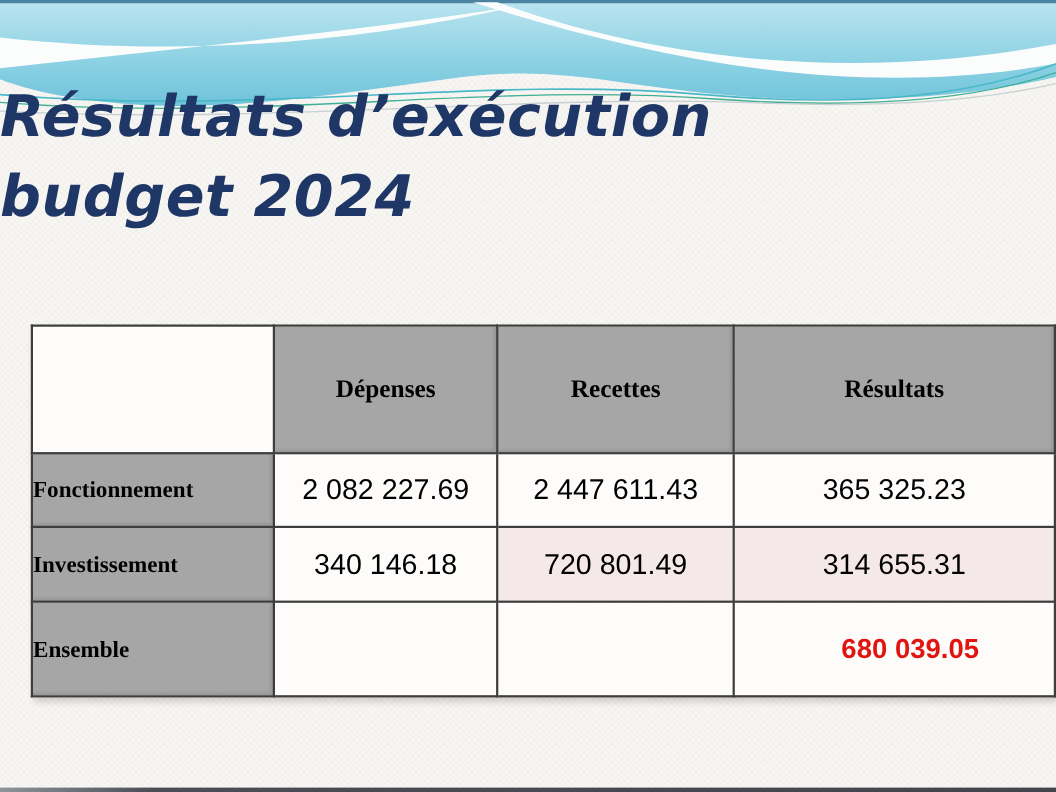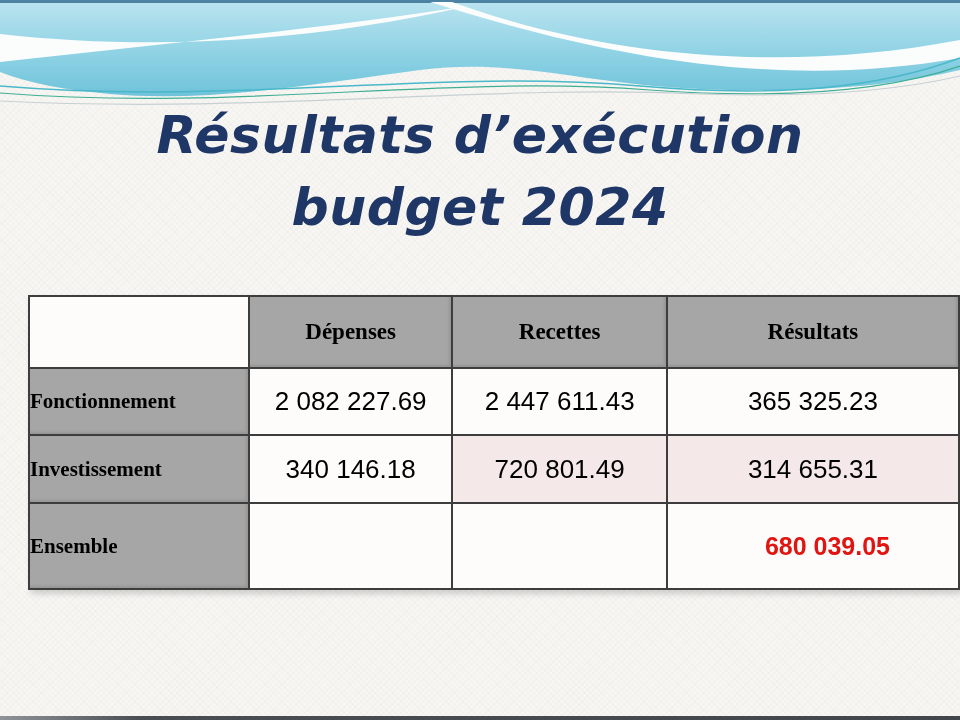--- a/index.html
+++ b/index.html
@@ -18,50 +18,48 @@
   .banner {
     position:absolute; top:0; left:0;
     width:960px; height:125px;
     display:block;
   }
 
   
   .title {
     position:absolute;
     top:72px; left:0; width:960px;
-    text-align:center;
     font-family:"DejaVu Sans", sans-serif;
     font-weight:bold;
     font-style:italic;
     font-size:52px;
     line-height:1.38;
     color:#1f3766;
     letter-spacing:0.5px;
-    margin-top:28px;
   }
 
   
   table.budget {
     position:absolute;
     left:28px; top:295px;
     border-collapse:collapse;
     table-layout:fixed;
     box-shadow:3px 4px 6px rgba(0,0,0,0.16);
   }
   table.budget td, table.budget th {
     border:2px solid #3d3d3d;
     padding:0;
     overflow:hidden;
     color:#000;
   }
   .c0 { width:222px; }
   .c1 { width:208px; }
   .c2 { width:220px; }
   .c3 { width:240px; }
-  tr.hdr  { height:72px; }
+  tr.hdr  { height:116px; }
   tr.r1   { height:67px;margin-top:8px; }
   tr.r2   { height:68px;margin-left:47px; }
   tr.r3   { height:86px; }
 
   .gray {
     background:#a6a6a6;
     box-shadow:inset -2px -2px 3px rgba(0,0,0,0.10);
   }
   th.colhdr {
     font-family:"Liberation Serif", serif;

